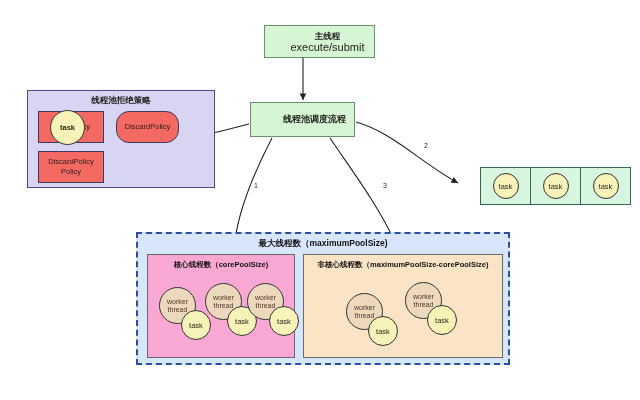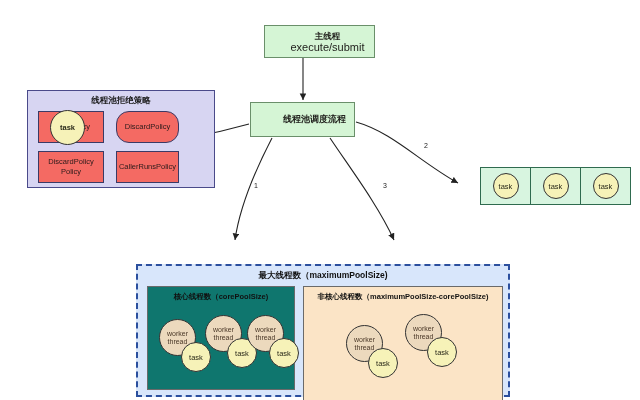--- a/index.html
+++ b/index.html
@@ -73,29 +73,29 @@
   .bq-cell{
     flex:1;background:#d8f5e0;border:1px solid #2f6b4f;
     margin-left:-1px;position:relative;
   }
   .bq-cell:first-child{margin-left:0;}
   .bq-cell .task-circle{left:50%;top:50%;transform:translate(-50%,-50%);width:24px;height:24px;}
 
   
   #max-pool{
     left:136px;top:232px;width:374px;height:133px;
-    background:#d8e6fb;border:2px dashed #2b4f9e;margin-top:32px;
+    background:#d8e6fb;border:2px dashed #2b4f9e;
   }
   #max-pool-title{
     position:absolute;left:0;top:4px;width:100%;text-align:center;
     font-size:8.5px;font-weight:bold;color:#111;
   }
   .subpool{position:absolute;border:1px solid #6a6a6a;box-sizing:border-box;}
-  #core-pool{left:9px;top:20px;width:148px;height:104px;background:#0f766e;}
-  #noncore-pool{left:165px;top:20px;width:200px;height:116px;background:#fbe4c6;}
+  #core-pool{left:9px;top:20px;width:148px;height:104px;background:#f9a8d4;}
+  #noncore-pool{left:165px;top:20px;width:200px;height:104px;background:#fbe4c6;}
   .subpool-title{
     position:absolute;left:0;top:5px;width:100%;text-align:center;
     font-size:7.5px;font-weight:bold;color:#111;
   }
 
   .wt-group{position:absolute;}
   .wt-group .worker-circle{left:0;top:0;width:35px;height:35px;}
   .wt-group .task-circle{left:22px;top:23px;width:28px;height:28px;}
 </style>
 </head>
@@ -135,21 +135,20 @@
 
   <div class="node greenbox" id="pool-sched">
     <div class="l1">线程池调度流程</div>
   </div>
 
   <div class="node" id="reject-panel">
     <div id="reject-title">线程池拒绝策略</div>
     <div class="policy" id="policy-abort">AbortPolicy</div>
     <div class="policy" id="policy-discard">DiscardPolicy</div>
     <div class="policy" id="policy-discard-oldest">DiscardPolicy Policy</div>
-    <div class="policy" id="policy-caller-runs">CallerRunsPolicy</div>
   </div>
   <div class="task-circle" id="reject-task">task</div>
 
   <div class="node" id="bq-row">
     <div class="bq-cell">
       <div class="task-circle">task</div>
     </div>
     <div class="bq-cell">
       <div class="task-circle">task</div>
     </div>

